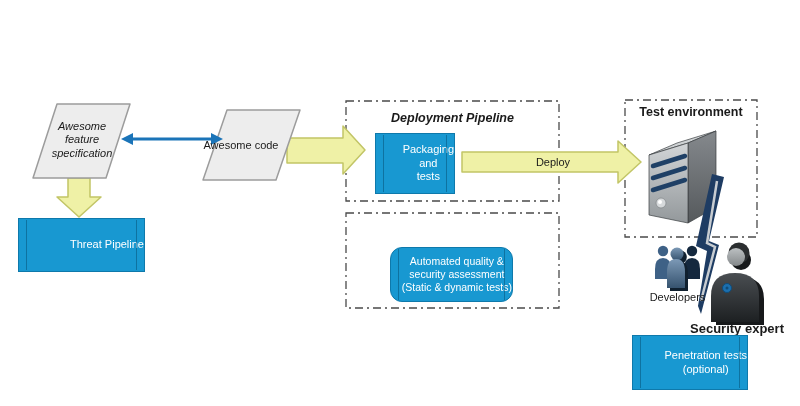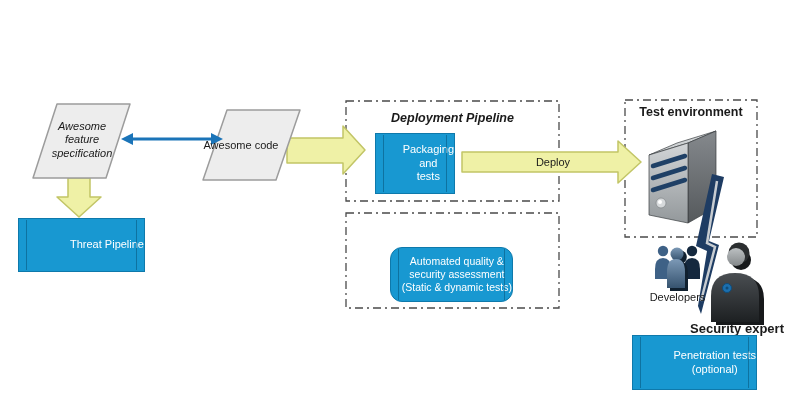--- a/index.html
+++ b/index.html
@@ -147,18 +147,18 @@
 security assessment
 (Static &amp; dynamic tests)</span>
   </div>
 
   <div class="txt node-title" style="left:625px;top:105px;width:132px;">Test environment</div>
 
   <div class="txt small" style="left:630px;top:291px;width:95px;">Developers</div>
 
   <div class="txt" style="left:672px;top:321px;width:130px;font-weight:bold;font-size:13px;">Security expert</div>
 
-  <div class="bluebox" style="left:632px;top:335px;width:125px;height:55px;">
+  <div class="bluebox" style="left:632px;top:335px;width:116px;height:55px;">
     <span>Penetration tests
 (optional)</span>
   </div>
 
 </div>
 
 </body></html>

